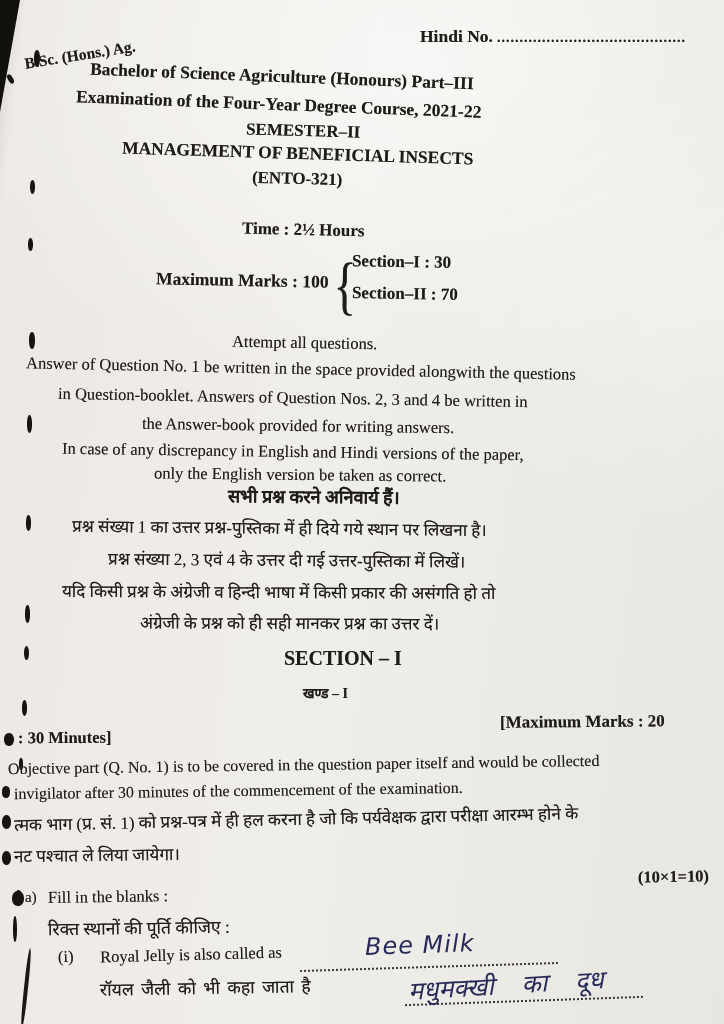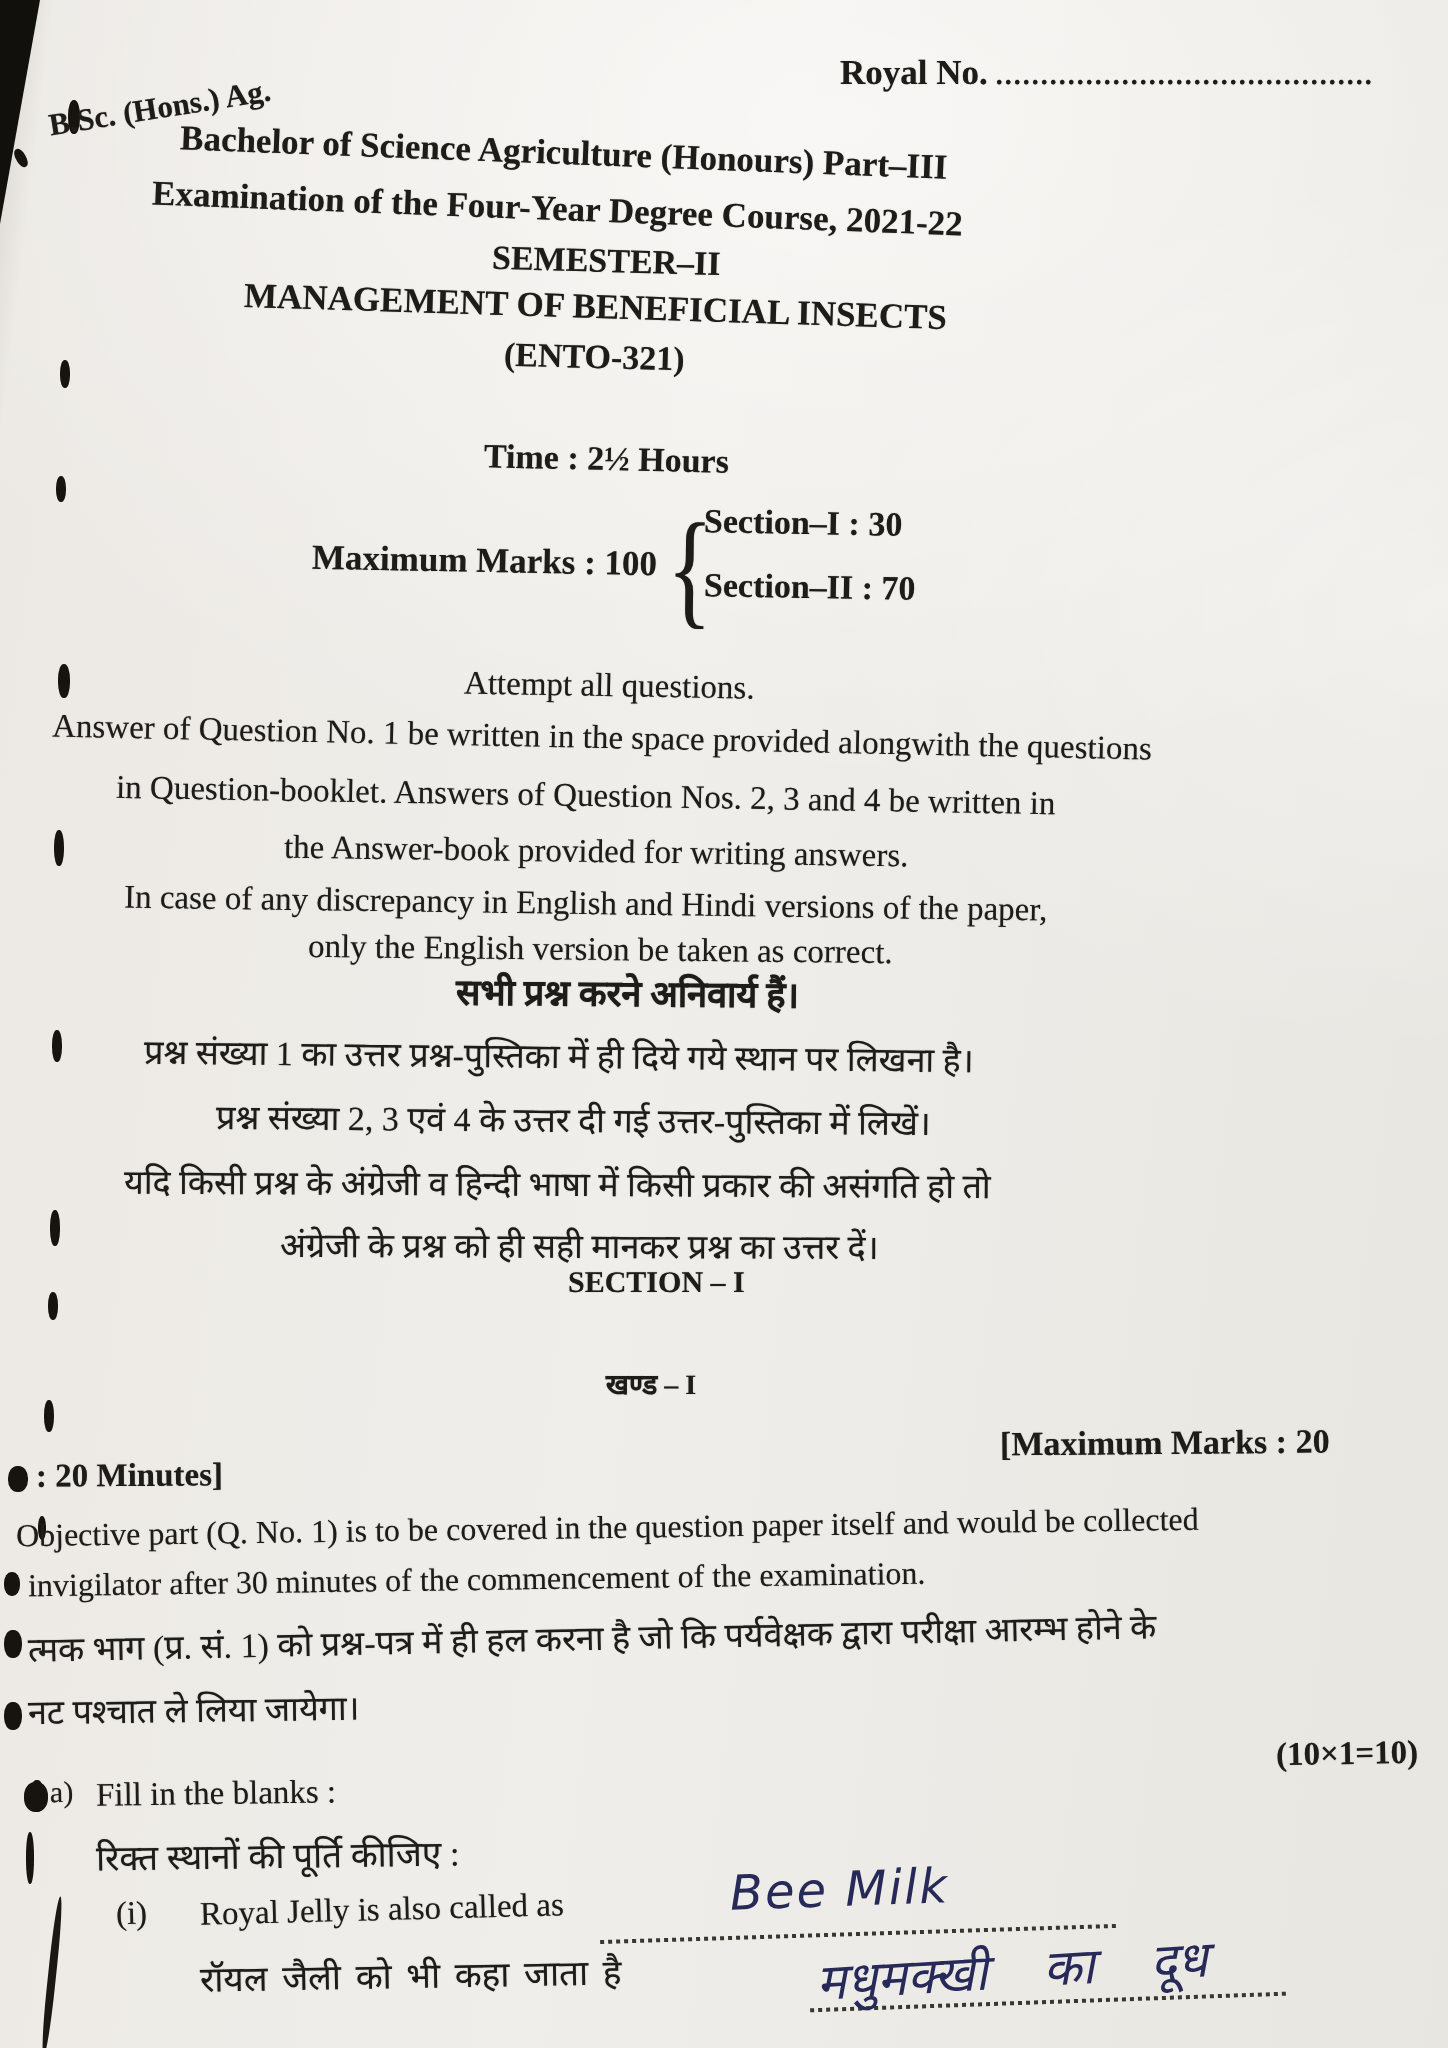--- a/index.html
+++ b/index.html
@@ -37,21 +37,21 @@
   <div class="mark" style="left:25px;top:605px;width:5px;height:18px;"></div>
   <div class="mark" style="left:24px;top:646px;width:5px;height:14px;"></div>
   <div class="mark" style="left:22px;top:700px;width:5px;height:16px;"></div>
   <div class="mark" style="left:19px;top:758px;width:4px;height:12px;"></div>
   <div class="mark" style="left:15px;top:890px;width:7px;height:16px;"></div>
   <div class="mark" style="left:13px;top:916px;width:4px;height:26px;"></div>
   <div class="spine" style="left:24px;top:948px;width:4px;height:80px;transform:rotate(6deg);"></div>
   <div class="mark" style="left:8px;top:74px;width:5px;height:10px;transform:rotate(-30deg);"></div>
 
   <div class="t" style="left:420px;top:26px;">
-    <span class="b" style="font-size:17.5px;">Royal No.</span>
+    <span class="b" style="font-size:17.5px;">Hindi No.</span>
     <span style="font-size:14px;letter-spacing:1px;font-weight:bold;">..........................................</span>
   </div>
 
   <div class="t b" style="left:24px;top:46px;font-size:15.5px;transform:rotate(-9deg);">B.Sc. (Hons.) Ag.</div>
 
   <div class="t b" style="left:90px;top:66px;font-size:17.5px;transform:rotate(2.2deg);">Bachelor of Science Agriculture (Honours) Part–III</div>
   <div class="t b" style="left:76px;top:94px;font-size:17.5px;transform:rotate(2.2deg);">Examination of the Four-Year Degree Course, 2021-22</div>
   <div class="t b" style="left:246px;top:121px;font-size:17px;transform:rotate(1.6deg);">SEMESTER–II</div>
   <div class="t b" style="left:122px;top:143px;font-size:17.5px;transform:rotate(1.8deg);">MANAGEMENT OF BENEFICIAL INSECTS</div>
   <div class="t b" style="left:252px;top:169px;font-size:17px;transform:rotate(1.5deg);">(ENTO-321)</div>
@@ -71,25 +71,25 @@
   <div class="t" style="left:142px;top:417px;font-size:16.5px;transform:rotate(.8deg);">the Answer-book provided for writing answers.</div>
   <div class="t" style="left:62px;top:443px;font-size:16.5px;transform:rotate(.8deg);">In case of any discrepancy in English and Hindi versions of the paper,</div>
   <div class="t" style="left:154px;top:466px;font-size:16.5px;transform:rotate(.6deg);">only the English version be taken as correct.</div>
 
   <div class="t b" style="left:228px;top:487px;font-size:18px;transform:rotate(.5deg);">सभी प्रश्न करने अनिवार्य हैं।</div>
   <div class="t" style="left:72px;top:519px;font-size:17px;transform:rotate(.6deg);">प्रश्न संख्या 1 का उत्तर प्रश्न-पुस्तिका में ही दिये गये स्थान पर लिखना है।</div>
   <div class="t" style="left:108px;top:551px;font-size:17px;transform:rotate(.5deg);">प्रश्न संख्या 2, 3 एवं 4 के उत्तर दी गई उत्तर-पुस्तिका में लिखें।</div>
   <div class="t" style="left:62px;top:583px;font-size:17px;transform:rotate(.3deg);">यदि किसी प्रश्न के अंग्रेजी व हिन्दी भाषा में किसी प्रकार की असंगति हो तो</div>
   <div class="t" style="left:140px;top:614px;font-size:17px;transform:rotate(.2deg);">अंग्रेजी के प्रश्न को ही सही मानकर प्रश्न का उत्तर दें।</div>
 
-  <div class="t b" style="left:284px;top:634px;font-size:15px;text-align:right;">SECTION – I</div>
+  <div class="t b" style="left:284px;top:647px;font-size:20px;text-align:right;">SECTION – I</div>
   <div class="t b" style="left:303px;top:686px;font-size:14px;">खण्ड – I</div>
   <div class="t b" style="left:500px;top:712px;font-size:17px;transform:rotate(-.5deg);">[Maximum Marks : 20</div>
   <div class="mark" style="left:4px;top:733px;width:10px;height:13px;"></div>
-  <div class="t b" style="left:18px;top:729px;font-size:16.5px;transform:rotate(-.4deg);">: 20 Minutes]</div>
+  <div class="t b" style="left:18px;top:729px;font-size:16.5px;transform:rotate(-.4deg);">: 30 Minutes]</div>
 
   <div class="t" style="left:8px;top:756px;font-size:16px;transform:rotate(-.8deg);">Objective part (Q. No. 1) is to be covered in the question paper itself and would be collected</div>
   <div class="mark" style="left:2px;top:786px;width:8px;height:12px;"></div>
   <div class="t" style="left:14px;top:782px;font-size:16px;transform:rotate(-.8deg);">invigilator after 30 minutes of the commencement of the examination.</div>
   <div class="mark" style="left:2px;top:815px;width:9px;height:14px;"></div>
   <div class="t" style="left:14px;top:810px;font-size:17px;transform:rotate(-1.2deg);">त्मक भाग (प्र. सं. 1) को प्रश्न-पत्र में ही हल करना है जो कि पर्यवेक्षक द्वारा परीक्षा आरम्भ होने के</div>
   <div class="mark" style="left:2px;top:851px;width:9px;height:14px;"></div>
   <div class="t" style="left:14px;top:846px;font-size:17px;transform:rotate(-.8deg);">नट पश्चात ले लिया जायेगा।</div>
 
   <div class="t b" style="left:638px;top:868px;font-size:16.5px;transform:rotate(-1deg);">(10×1=10)</div>

